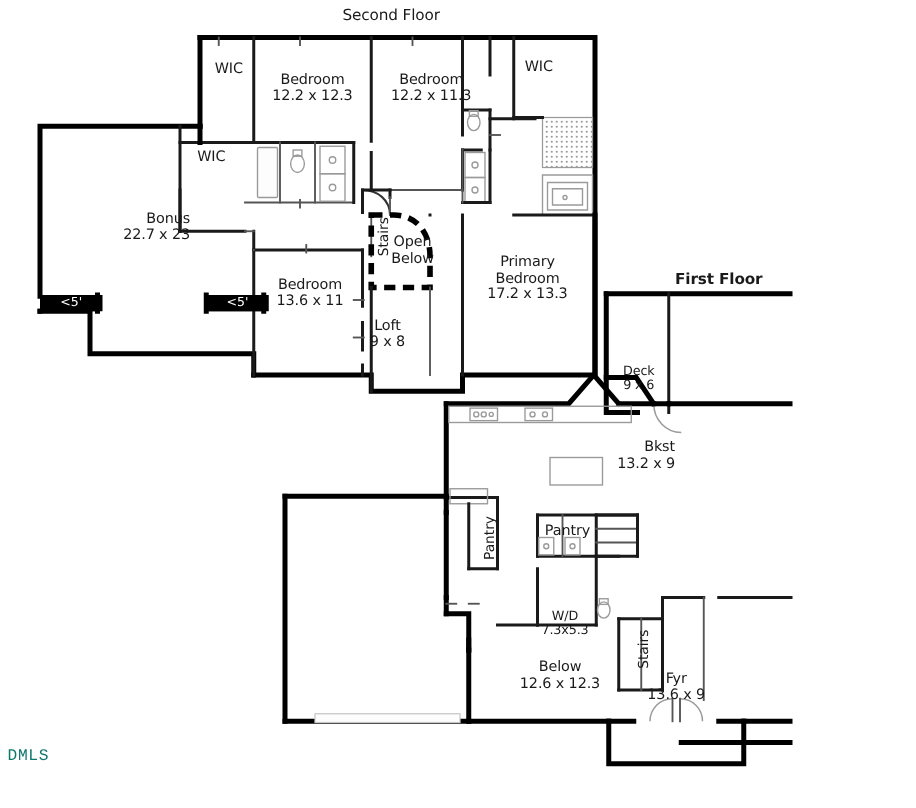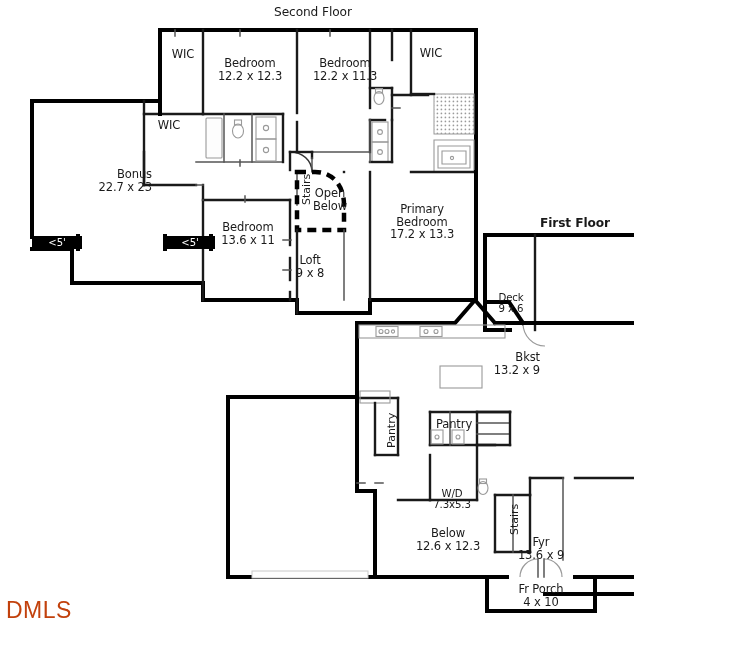--- a/index.html
+++ b/index.html
@@ -105,23 +105,23 @@
     line-height: 13px;
     height: 13px;
     text-align: center;
     letter-spacing: 0px;
     padding: 0 2px;
   }
   .watermark {
     position: absolute;
     left: 6px;
     top: 597px;
-    font-family: Liberation Sans, sans-serif;
-    font-size: 23px;
-    color: #c2410c;
+    font-family: Liberation Mono, monospace;
+    font-size: 13px;
+    color: #0f766e;
     letter-spacing: 0.5px;
   }
 </style>
 </head>
 <body>
 
 <div id="plan-root">
 
   <svg id="plan-svg" viewBox="0 0 733 646">
 
@@ -425,20 +425,16 @@
   </div>
 
   <div class="label-vert" style="left:508px; top:535px;">Stairs</div>
 
   <div class="label" style="left:510px; top:536px; width:62px;">
     <span>Fyr</span>
     <span class="l2">13.6 x 9</span>
   </div>
 
 
-  <div class="label" style="left:501px; top:583px; width:80px;">
-    <span>Fr Porch</span>
-    <span class="l2">4 x 10</span>
-  </div>
 
   <div class="watermark">DMLS</div>
 
 </div>
 
 </body></html>

